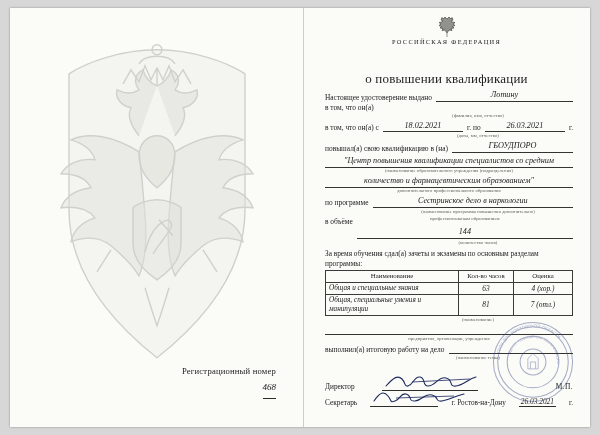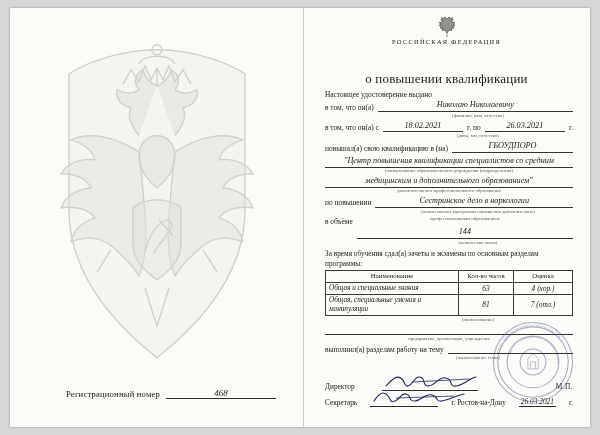--- a/index.html
+++ b/index.html
@@ -52,30 +52,31 @@
   .reg-row {
     position: absolute;
     left: 56px;
     bottom: 28px;
     width: 210px;
     font-size: 8.6px;
     color: #1b1b1b;
     display: flex;
     align-items: flex-end;
     gap: 6px;
+    flex-direction: column;
   }
   .reg-label { white-space: nowrap; letter-spacing: 0.2px; }
   .reg-line {
     flex: 1;
     border-bottom: 0.8px solid #2b2b2b;
     text-align: center;
     font-family: "Liberation Serif", serif;
     font-style: italic;
     font-size: 9px;
-    padding-bottom: 0;
+    padding-bottom: 6px;
   }
 
   
   .right-panel {
     position: absolute;
     left: 293px;
     top: 0;
     width: 287px;
     height: 419px;
   }
@@ -306,51 +307,51 @@
         </svg>
       </div>
 
       <div class="federation">РОССИЙСКАЯ ФЕДЕРАЦИЯ</div>
       <div class="subtitle">о повышении квалификации</div>
 
       <div class="body">
 
         <div class="row">
           <span class="lbl">Настоящее удостоверение выдано</span>
+          <span class="fill">Лотину</span>
         </div>
 
         <div class="row">
           <span class="lbl">в том, что он(а)</span>
-          <span class="fill">Николаю Николаевичу</span>
         </div>
         <div class="hint indent">(фамилия, имя, отчество)</div>
 
         <div class="row">
           <span class="lbl">в том, что он(а) с</span>
           <span class="fill w-date">18.02.2021</span>
           <span class="lbl">г. по</span>
           <span class="fill w-date">26.03.2021</span>
           <span class="lbl">г.</span>
         </div>
         <div class="hint indent">(даты, мм, отчество)</div>
 
         <div class="row">
           <span class="lbl">повышал(а) свою квалификацию в (на)</span>
           <span class="fill">ГБОУДПОРО</span>
         </div>
 
         <div class="quote-block">
           <div class="quote-line">"Центр повышения квалификации специалистов со средним</div>
           <div class="hint">(наименование образовательного учреждения (подразделения)</div>
-          <div class="quote-line">медицинским и дополнительного образованием"</div>
+          <div class="quote-line">количество и фармацевтическим образованием"</div>
           <div class="hint">дополнительного профессионального образования</div>
         </div>
 
         <div class="row">
-          <span class="lbl">по повышении</span>
+          <span class="lbl">по программе</span>
           <span class="fill">Сестринское дело в наркологии</span>
         </div>
         <div class="hint indent">(наименование программы повышения дополнительно)</div>
 
         <div class="row">
           <span class="lbl">в объёме</span>
           <span class="fill nb" style="font-style:normal;font-size:4.8px;color:#5a5a57;">профессиональным образованием</span>
         </div>
         <div class="row">
           <span class="lbl" style="visibility:hidden;">в объёме</span>
@@ -382,21 +383,21 @@
           </tbody>
         </table>
 
         <div class="hint indent">(наименование)</div>
         <div class="row">
           <span class="fill"></span>
         </div>
         <div class="hint">предприятия, организации, учреждения</div>
 
         <div class="row" style="margin-top:2px;">
-          <span class="lbl">выполнил(а) разделам работу на тему</span>
+          <span class="lbl">выполнил(а) итоговую работу на дело</span>
           <span class="fill"></span>
         </div>
         <div class="hint indent">(наименование темы)</div>
       </div>
 
       <div class="sign-block">
         <div class="sign-row">
           <span class="sign-lbl">Директор</span>
           <span class="sign-line">
             <svg class="scribble" viewBox="0 0 94 16" xmlns="http://www.w3.org/2000/svg" aria-hidden="true">

